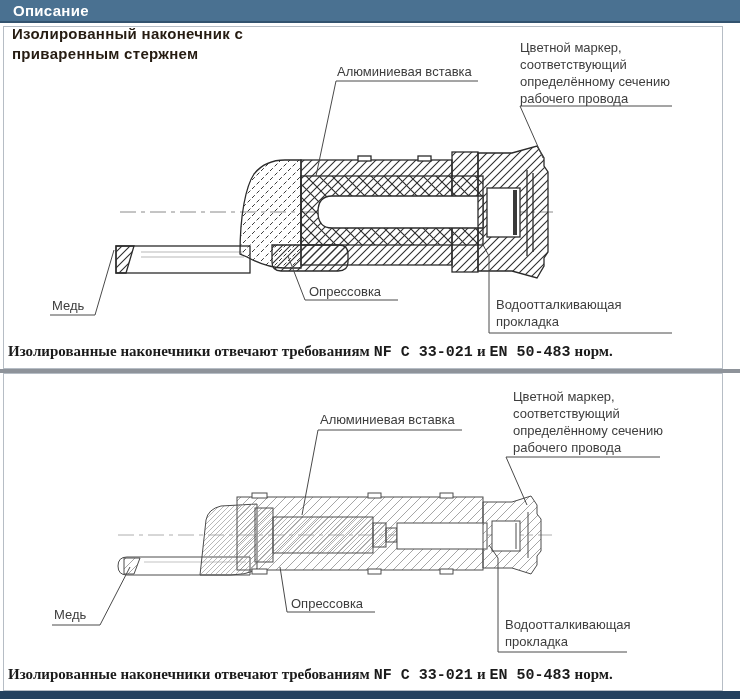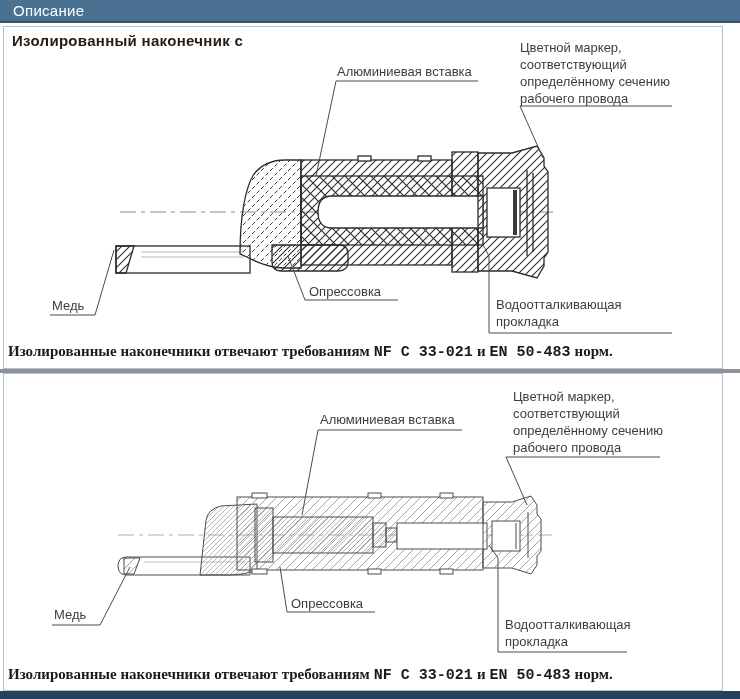--- a/index.html
+++ b/index.html
@@ -2,21 +2,21 @@
 <html><head>
 <meta charset="utf-8">
 <style>
   html,body{margin:0;padding:0;background:#fff;}
   .page{position:relative;width:740px;height:699px;background:#ffffff;overflow:hidden;
         font-family:"Liberation Sans",sans-serif;}
 
   .topbar{position:absolute;left:0;top:0;width:740px;height:21px;background:#4a7191;
           border-bottom:2px solid #33536f;box-sizing:content-box;display:flex;align-items:center;
           padding-left:13px;}
-  .topbar .t{color:#ffffff;font-weight:normal;font-size:15px;letter-spacing:.3px;}
+  .topbar .t{color:#ffffff;font-weight:bold;font-size:15px;letter-spacing:.3px;}
 
   .box{position:absolute;left:3px;width:720px;background:#ffffff;
        border:1px solid #b6bdc5;box-sizing:border-box;}
   .box1{top:26px;height:343px;}
   .box2{top:373px;height:318px;}
   .divider{position:absolute;left:0;top:369px;width:740px;height:4px;background:#8e939a;}
   .bottombar{position:absolute;left:0;top:691px;width:740px;height:8px;background:#24415f;}
 
   .overlay{position:absolute;left:0;top:0;pointer-events:none;}
 
@@ -147,22 +147,23 @@
 
     <g stroke="#4a4a4a" stroke-width="1" fill="none">
       <path d="M462,430 L318,430 L302,515"></path>
       <path d="M660,457 L506,457 L527,505"></path>
       <path d="M489,545 L498,558 L498,652 L627,652"></path>
       <path d="M280,567 L287,612 L375,612"></path>
       <path d="M130,567 L100,625 L52,625"></path>
     </g>
   </svg>
 
-  <div class="sec-title" style="left:12px;top:31px;">
+  <div class="sec-title" style="left:12px;top:24px;">
     <div>Изолированный наконечник с</div>
+    <div>приваренным стержнем</div>
   </div>
 
   <div class="lbl" style="left:337px;top:63px;">Алюминиевая вставка</div>
 
   <div class="lbl" style="left:520px;top:39px;">
     <div>Цветной маркер,</div>
     <div>соответствующий</div>
     <div>определённому сечению</div>
     <div>рабочего провода</div>
   </div>

